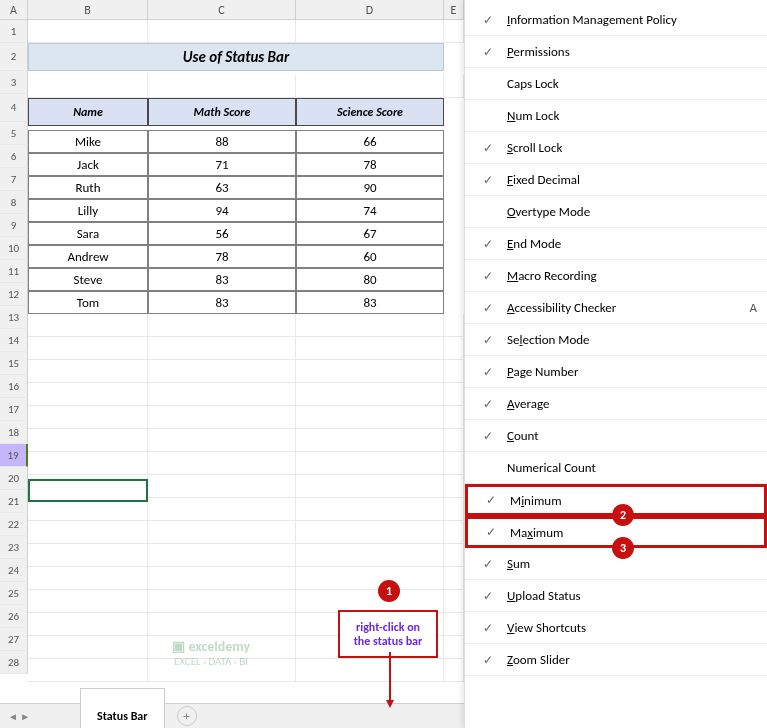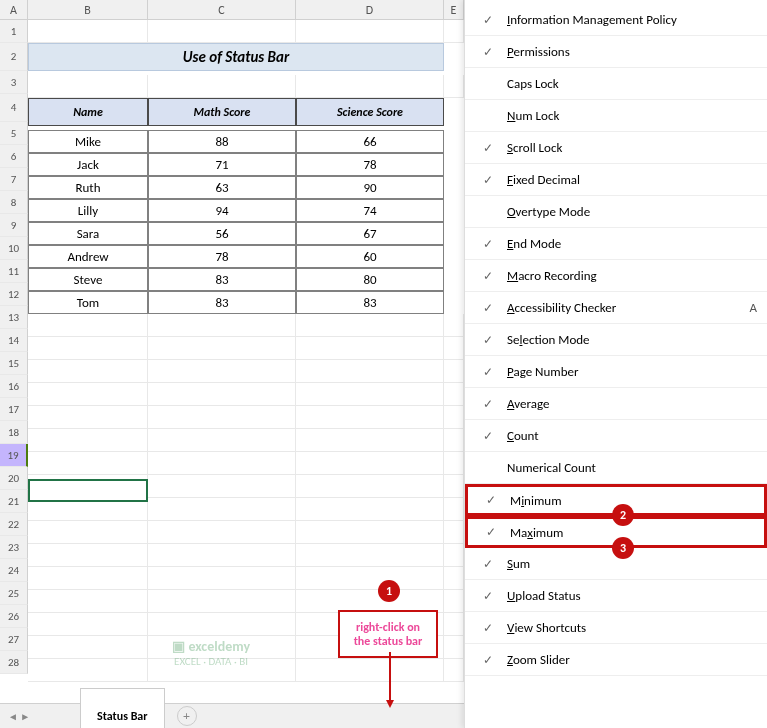--- a/index.html
+++ b/index.html
@@ -43,21 +43,21 @@
     
     .context-menu { position: absolute; top: 0; left: 464px; width: 303px; height: 728px; background: #fff; border-left: 1px solid #ddd; box-shadow: -2px 0 6px rgba(0,0,0,0.1); padding-top: 4px; }
     .menu-item { display: flex; align-items: center; height: 32px; padding-left: 18px; font-size: 13px; border-bottom: 1px solid #eee; position: relative; }
     .menu-item .check { width: 24px; color: #666; font-size: 12px; }
     .menu-item .label { flex: 1; }
     .menu-item .label .underline { text-decoration: underline; }
     .menu-item .extra { padding-right: 10px; color: #555; }
     
     .red-box { border: 3px solid #c60f0f; }
     
-    .annotation-box { position: absolute; border: 2px solid #c60f0f; background: #fff; padding: 8px; font-size: 12px; font-weight: bold; color: #ec4899; text-align: center; }
+    .annotation-box { position: absolute; border: 2px solid #c60f0f; background: #fff; padding: 8px; font-size: 12px; font-weight: bold; color: #6d28d9; text-align: center; }
     .badge-circle { position: absolute; width: 22px; height: 22px; border-radius: 50%; background: #c60f0f; color: #fff; font-size: 12px; font-weight: bold; display: flex; align-items: center; justify-content: center; }
     .arrow-line { position: absolute; }
     
     .watermark { position: absolute; bottom: 60px; left: 172px; opacity: 0.35; color: #4a9b5e; font-size: 11px; text-align: center; }
     .watermark .logo { font-size: 14px; font-weight: bold; }
   </style>
 </head>
 <body>
 
 <div class="sheet-area">

